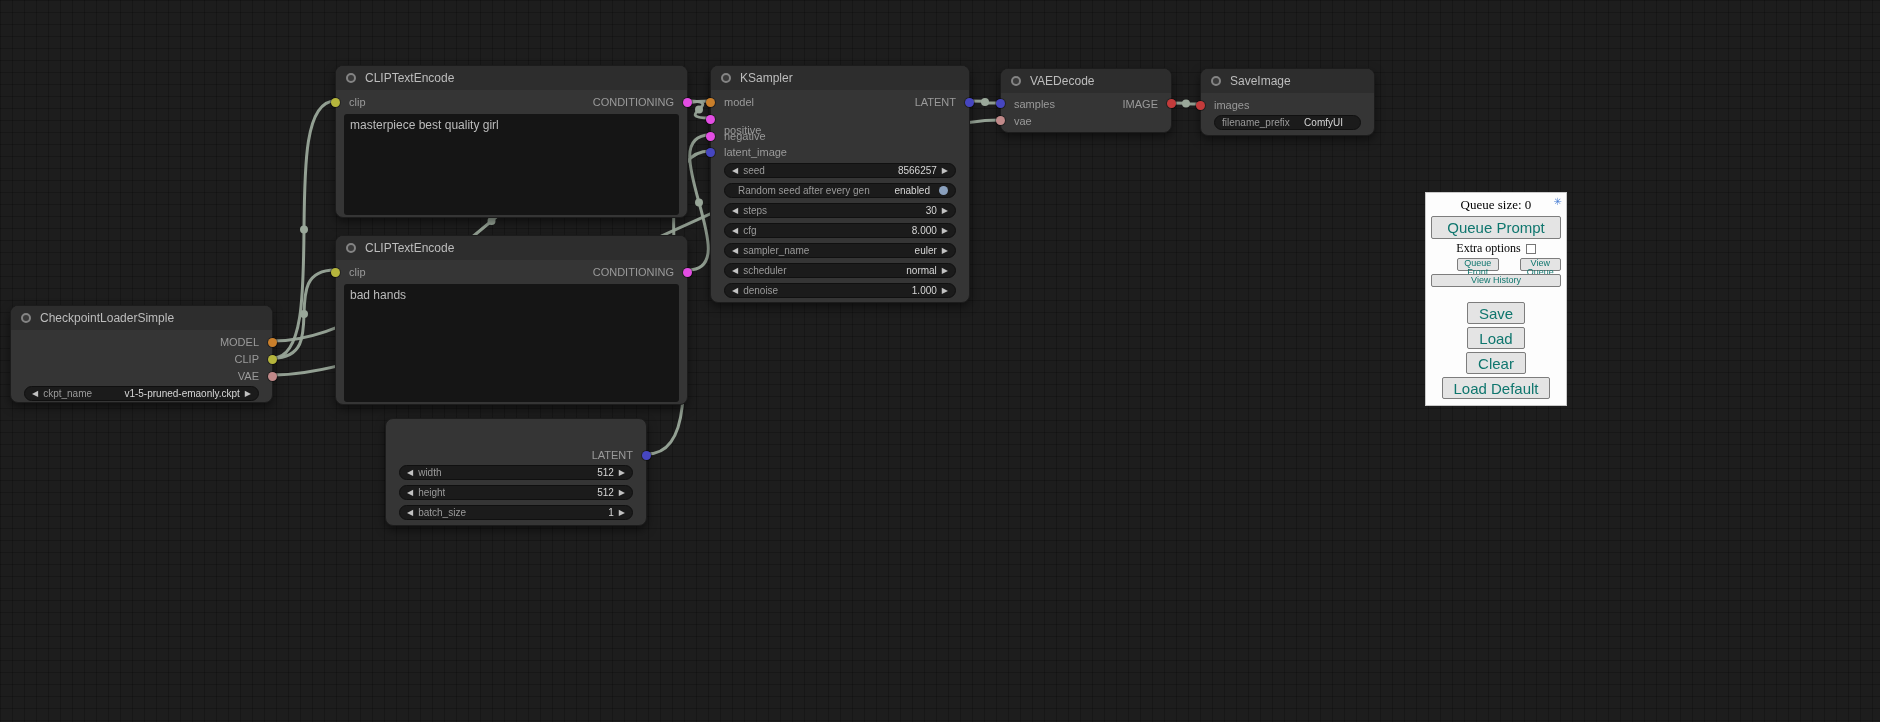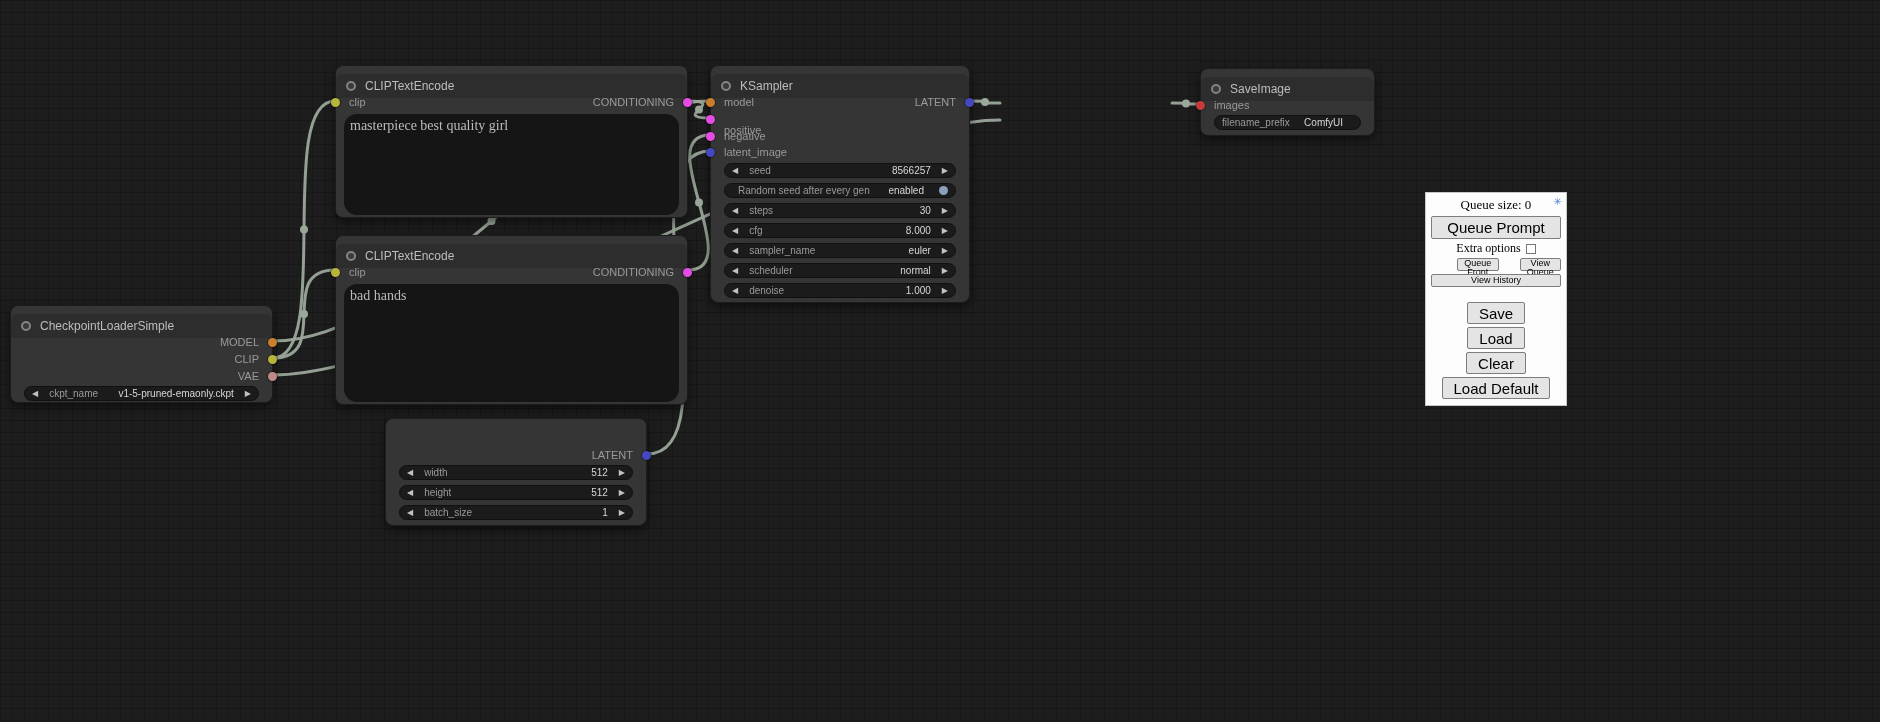--- a/index.html
+++ b/index.html
@@ -18,55 +18,55 @@
   }
   #links{position:absolute;left:0;top:0;z-index:1;}
   .link{fill:none;stroke:var(--color-link);stroke-width:3;stroke-linecap:round;opacity:.95;}
   .link-dot{fill:var(--color-link);}
   .node{
     position:absolute;z-index:2;background:#353535;border:1px solid #1c1c1c;border-radius:8px;
     box-shadow:0 4px 10px rgba(0,0,0,.5);
   }
   .node-title{
     height:24px;background:#2d2d2d;border-radius:7px 7px 0 0;display:flex;align-items:center;
-    padding:0 10px;gap:9px;font-size:12px;color:#bdbdbd;white-space:nowrap;margin-top:8px;
+    padding:0 10px;gap:9px;font-size:12px;color:#bdbdbd;white-space:nowrap;
   }
   .collapse-dot{width:10px;height:10px;border-radius:50%;background:#3a3a3a;border:2px solid #848484;flex:0 0 auto;}
   .row{position:absolute;left:0;right:0;height:16px;display:flex;align-items:center;padding:0 13px;
        font-size:11px;color:#9a9a9a;white-space:nowrap;}
   .row.io{justify-content:space-between;}
   .row.out-row{justify-content:flex-end;}
   .dot{position:absolute;width:9px;height:9px;border-radius:50%;background:#888;box-shadow:0 0 0 1px rgba(0,0,0,.35);}
   .dot.in{left:-5px;} .dot.out{right:-5px;}
   .widget{
     position:absolute;left:13px;right:13px;height:15px;background:#1b1b1b;border:1px solid #101010;
-    border-radius:8px;display:flex;align-items:center;gap:11px;padding:0 7px;font-size:10px;color:#a8a8a8;
+    border-radius:8px;display:flex;align-items:center;gap:5px;padding:0 7px;font-size:10px;color:#a8a8a8;
     white-space:nowrap;
   }
   .w-label{color:#9a9a9a;overflow:hidden;}
   .w-value{margin-left:auto;color:#d6d6d6;}
   .arrow{font-size:8px;color:#c2c2c2;line-height:1;flex:0 0 auto;cursor:pointer;}
   .toggle-knob{width:9px;height:9px;border-radius:50%;flex:0 0 auto;margin-left:4px;}
   .node-text{
-    position:absolute;left:8px;right:8px;background:#151515;border-radius:13px;padding:4px 6px;
-    font-family:Liberation Serif, serif;font-size:14px;color:#bcbcbc;white-space:pre-wrap;
+    position:absolute;left:8px;right:8px;background:#151515;border-radius:3px;padding:4px 6px;
+    font-family:Liberation Sans, sans-serif;font-size:12px;color:#bcbcbc;white-space:pre-wrap;
   }
   
   .menu{
     position:absolute;z-index:3;background:#fdfdfd;border:1px solid #c9c9c9;padding:3px 5px 6px 5px;
     display:flex;flex-direction:column;align-items:center;gap:3px;color:#000;
   }
   .menu-header{
     position:relative;width:100%;text-align:center;font-family:"Liberation Serif",serif;
     font-size:13px;height:17px;line-height:17px;
   }
   .menu-gear{position:absolute;right:-1px;top:1px;font-size:10px;color:#4a7fd4;cursor:pointer;line-height:1;}
   .btn{
     font-family:"Liberation Sans",sans-serif;background:#e4e4e4;border:1px solid #7d7d7d;border-radius:2px;
-    color:#000000;cursor:pointer;display:block;
+    color:#0f766e;cursor:pointer;display:block;
   }
   .btn.big{width:100%;height:23px;font-size:15px;}
   .extra-row{display:flex;align-items:center;gap:5px;font-family:"Liberation Serif",serif;font-size:12px;height:13px;}
   .checkbox{width:10px;height:10px;border:1px solid #767676;background:#fff;display:inline-block;cursor:pointer;}
   .small-row{display:flex;gap:21px;width:100%;padding-left:26px;}
   .btn.sm{flex:1;height:13px;font-size:9px;padding:0 2px;line-height:1;}
   .btn.sm.full{width:100%;flex:none;}
   .btn.mid{height:22px;font-size:15px;padding:0 11px;}
   .btn.mid.first{margin-top:12px;}
   .btn.wide{height:22px;font-size:15px;padding:0 10px;}
@@ -210,20 +210,36 @@
       <span class="arrow">▶</span>
     </div>
     <div class="widget" style="top:217px">
       <span class="arrow">◀</span>
       <span class="w-label">denoise</span>
       <span class="w-value">1.000</span>
       <span class="arrow">▶</span>
     </div>
   </div>
 
+  <div class="node" style="left:1000px;top:68px;width:172px;height:65px">
+    <div class="node-title">
+      <span class="collapse-dot"></span>
+      <span>VAEDecode</span>
+    </div>
+    <div class="row io" style="top:27px">
+      <span>samples</span>
+      <span>IMAGE</span>
+    </div>
+    <div class="row" style="top:44px">
+      <span>vae</span>
+    </div>
+    <span class="dot in" style="top: 30px; background: rgb(70, 70, 192);"></span>
+    <span class="dot in" style="top: 47px; background: rgb(192, 137, 137);"></span>
+    <span class="dot out" style="top: 30px; background: rgb(195, 59, 59);"></span>
+  </div>
 
   <div class="node" style="left:1200px;top:68px;width:175px;height:68px">
     <div class="node-title">
       <span class="collapse-dot"></span>
       <span>SaveImage</span>
     </div>
     <div class="row" style="top:28px">
       <span>images</span>
     </div>
     <span class="dot in" style="top: 32px; background: rgb(195, 59, 59);"></span>

